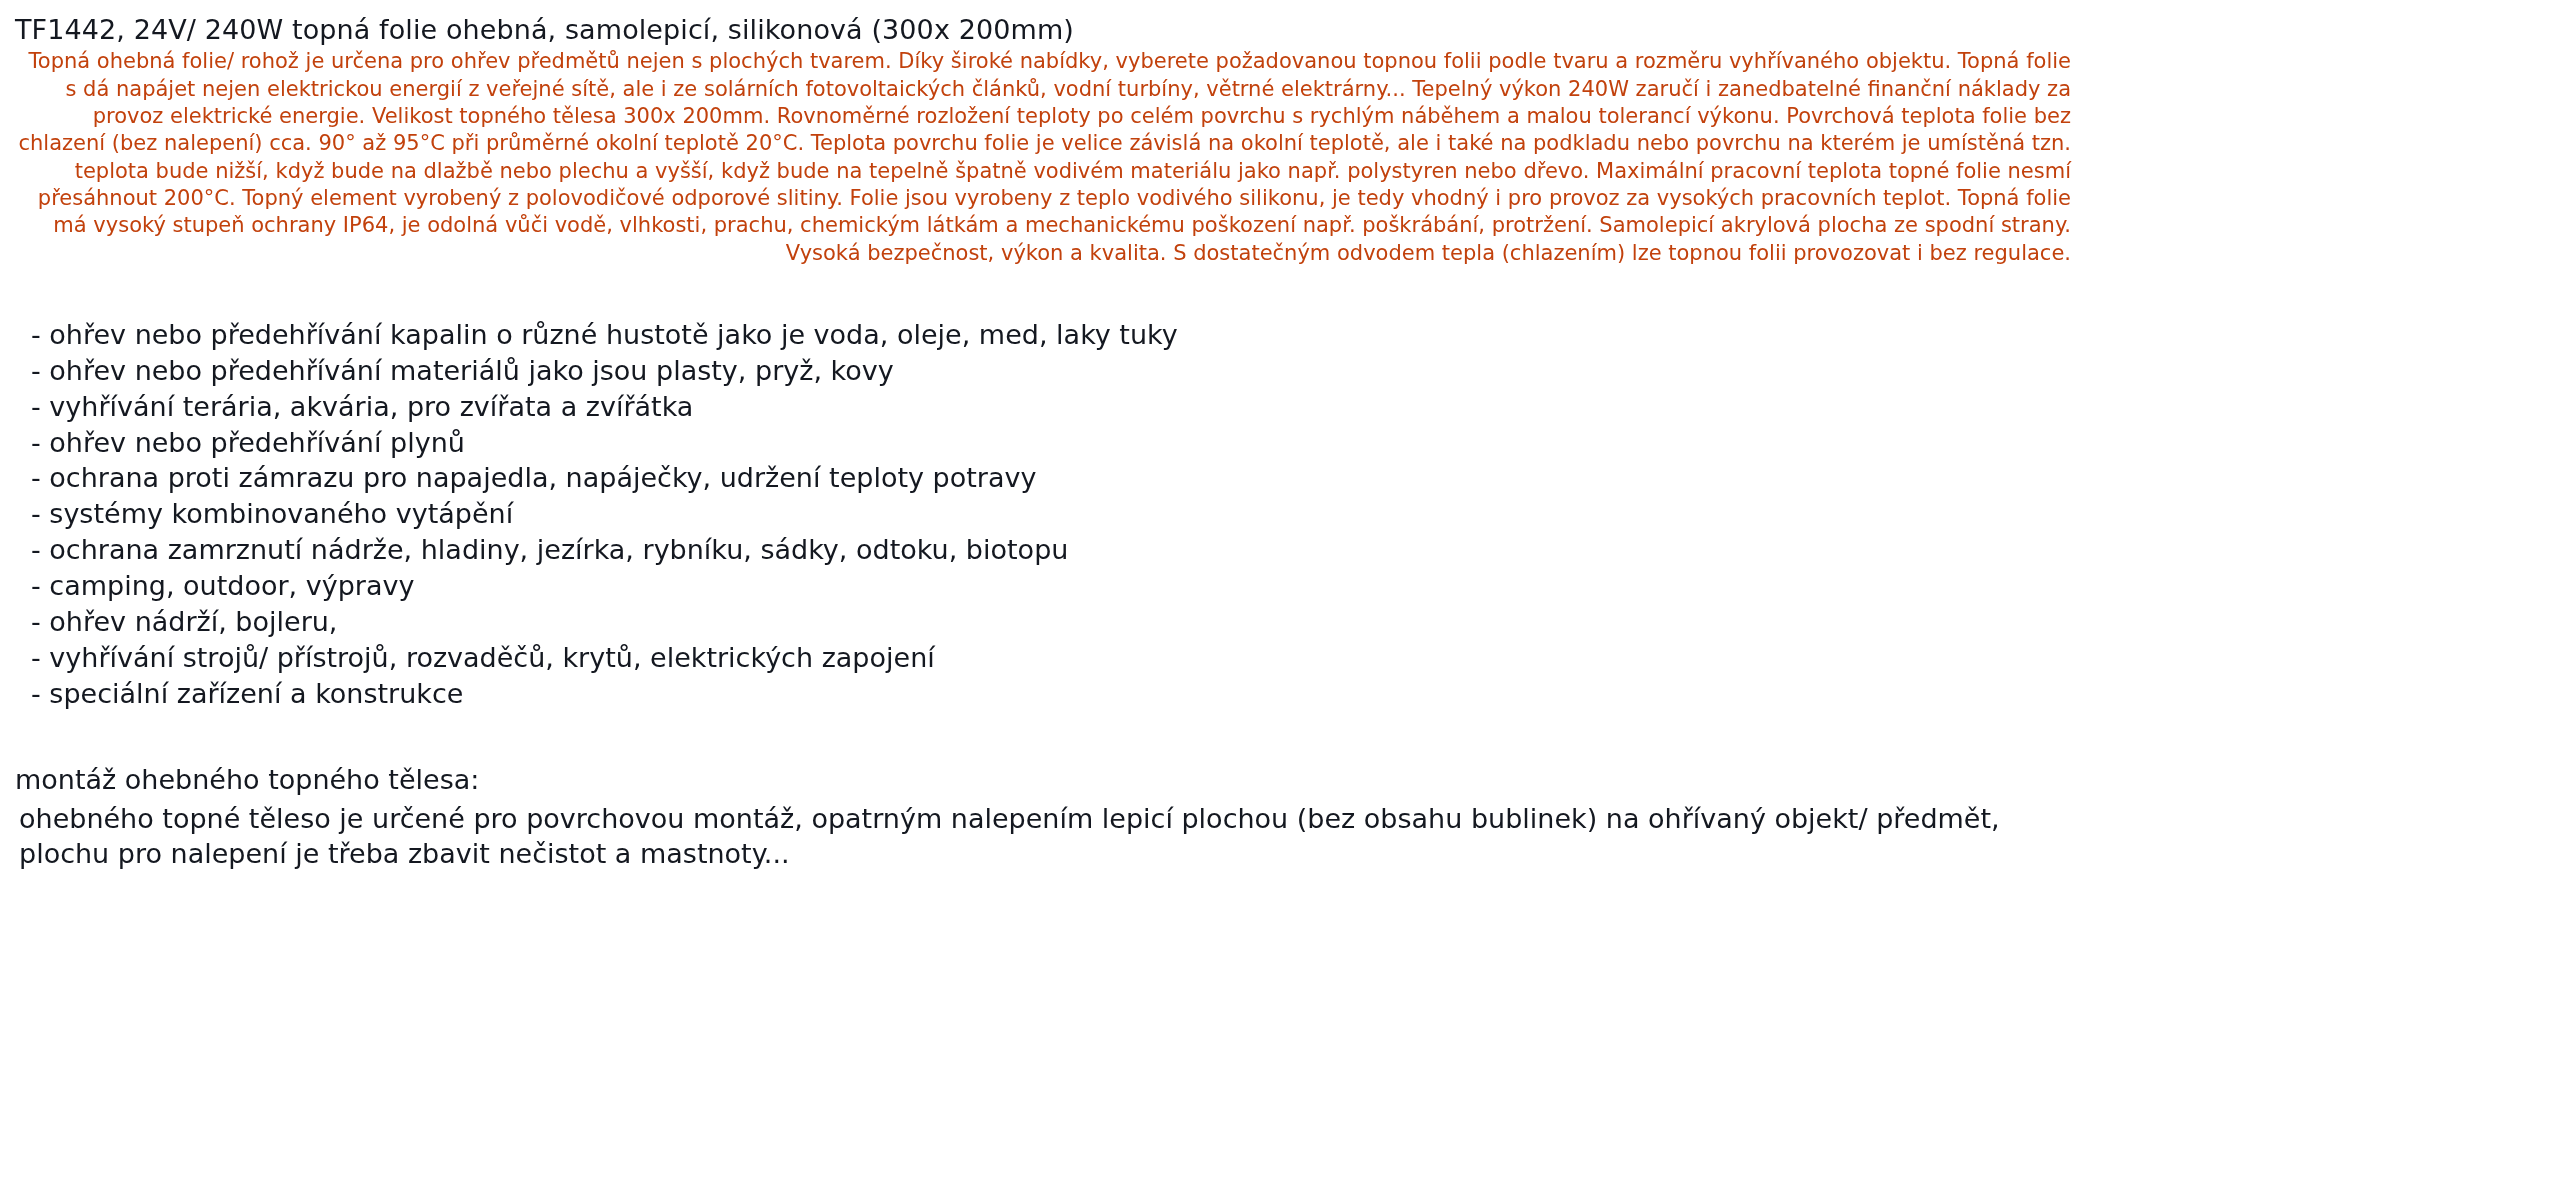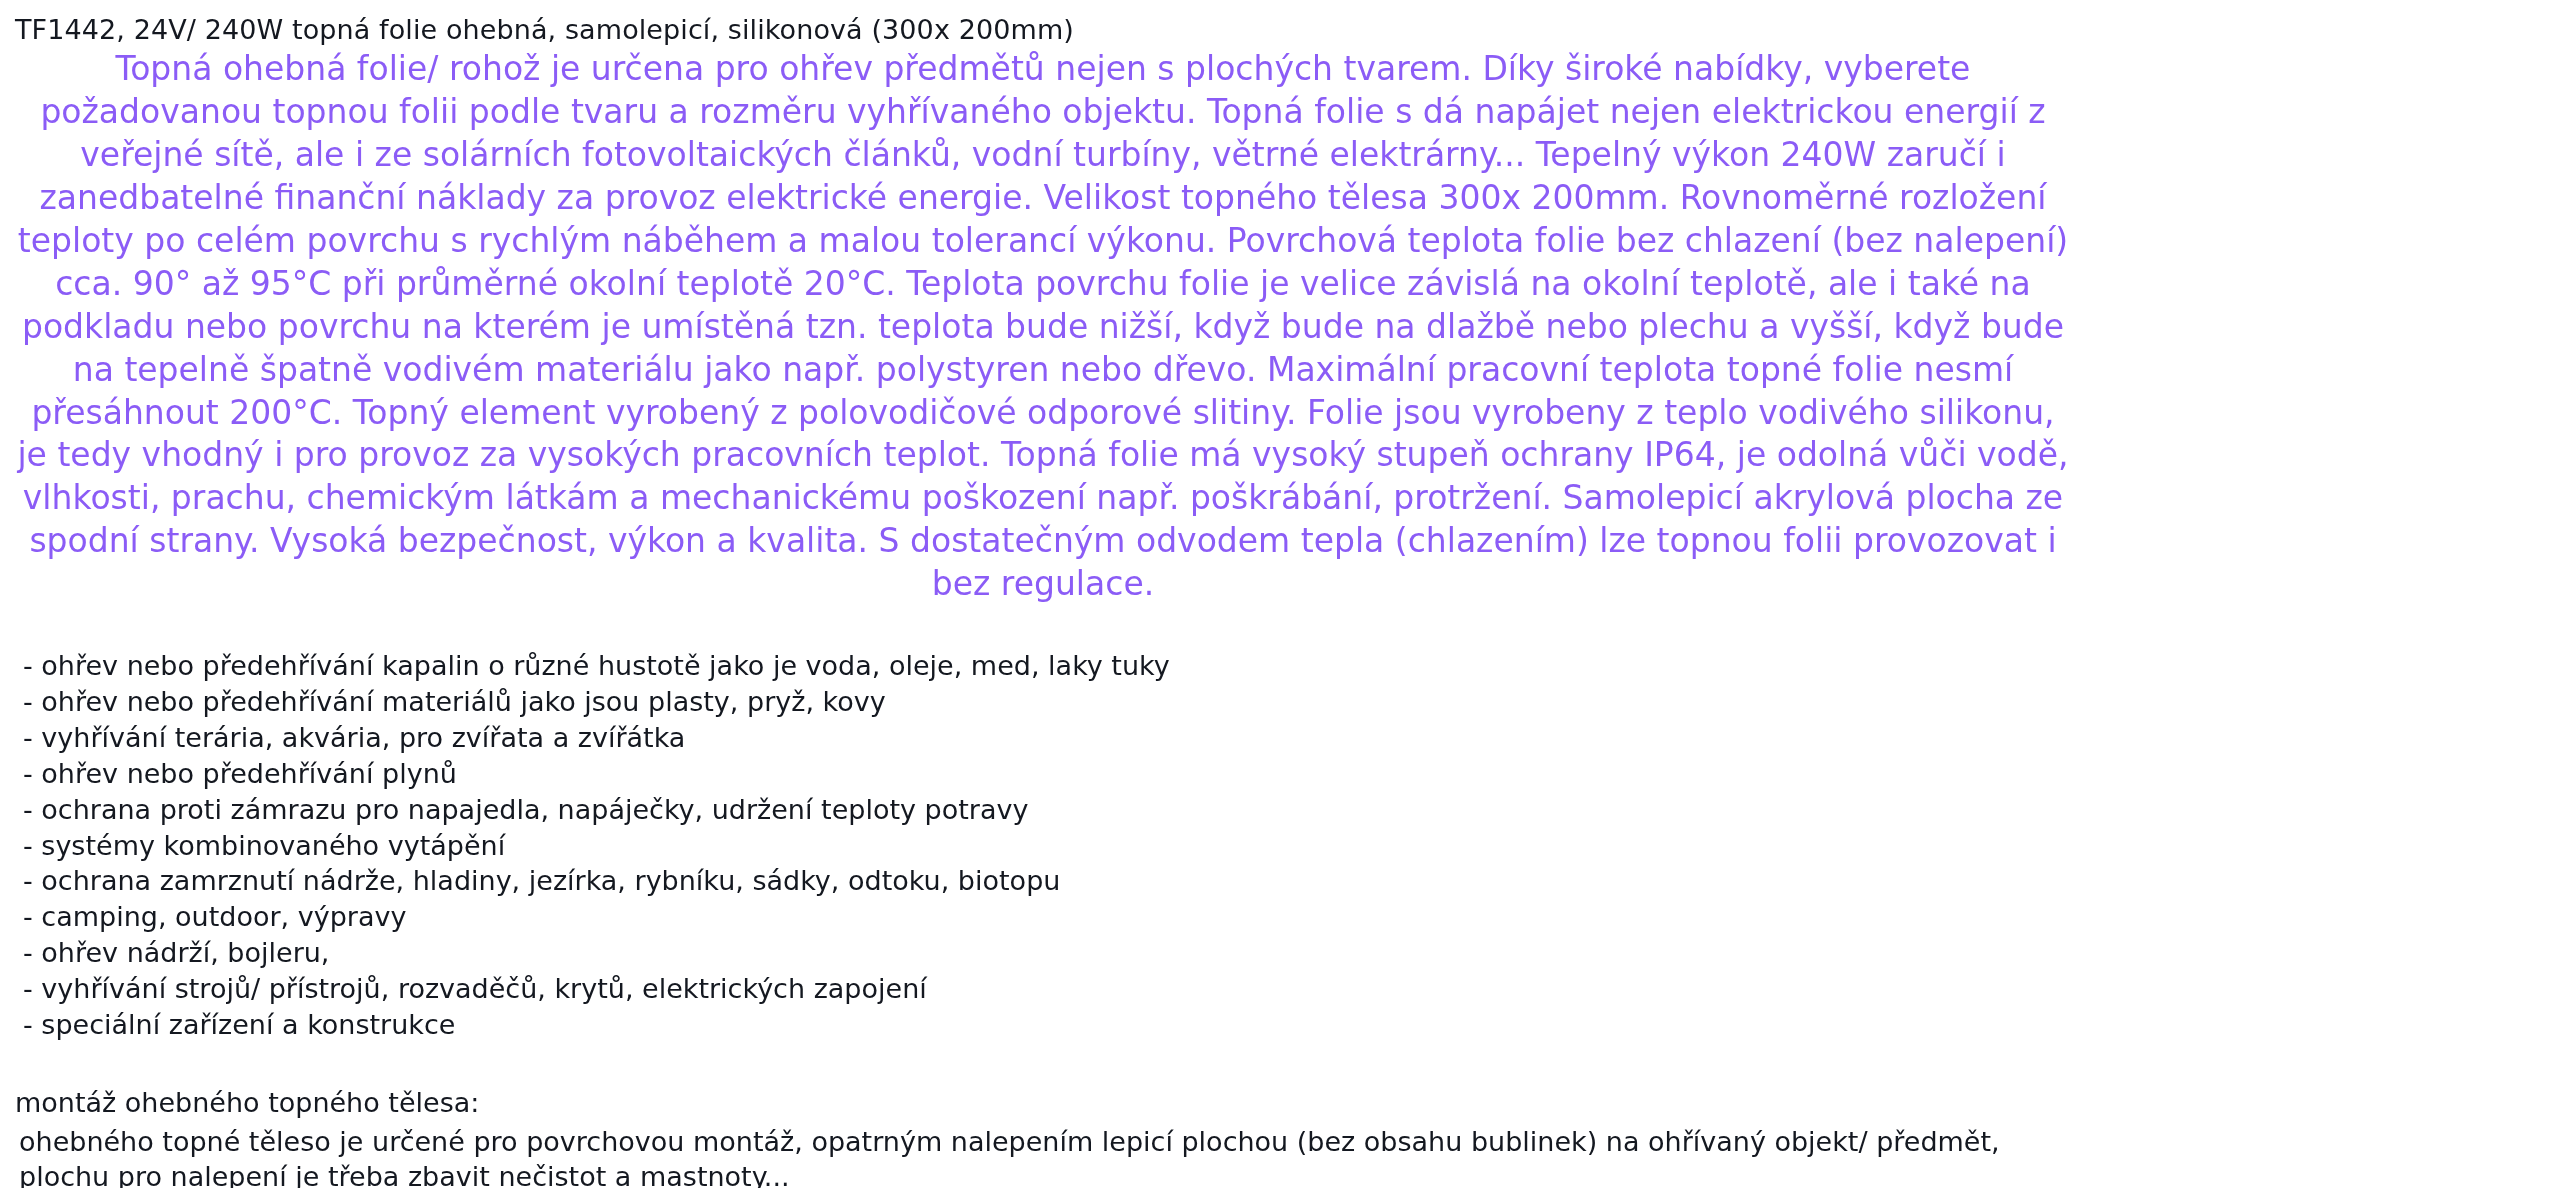--- a/index.html
+++ b/index.html
@@ -19,39 +19,39 @@
   }
   .doc-title {
     font-size: 27px;
     line-height: 1.30;
     font-weight: 400;
     margin: 0 0 1.7px 0;
     color: #141820;
     letter-spacing: 0.1px;
   }
   .body-paragraph {
-    font-size: 33px;
+    font-size: 21px;
     line-height: 1.30;
     margin: 0;
-    text-align: center;
-    color: #8b5cf6;
+    text-align: right;
+    color: #c2410c;
     max-width: 2525px;
   }
   .spacer {
     height: 34px;
   }
   .section-heading {
     font-size: 27px;
     line-height: 1.30;
     margin: 0 0 1.7px 0;
     color: #141820;
   }
   .bullet-list {
     list-style: none;
-    margin: 8px;
+    margin: 16px;
     padding: 0;
   }
   .bullet-item {
     font-size: 27px;
     line-height: 1.33;
     color: #141820;
     white-space: pre;
   }
   .closing-line {
     font-size: 27px;

